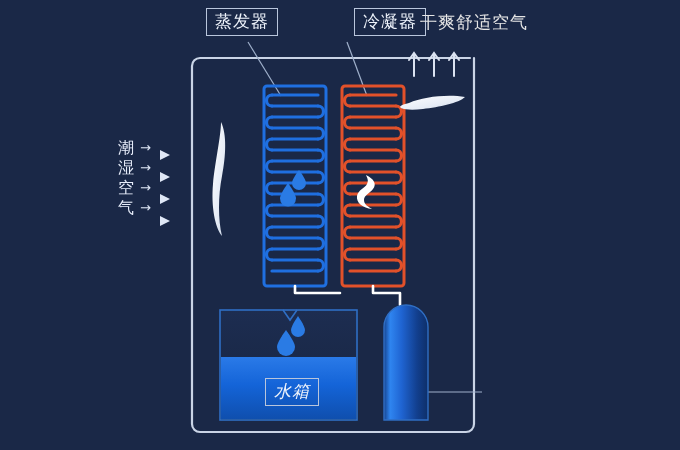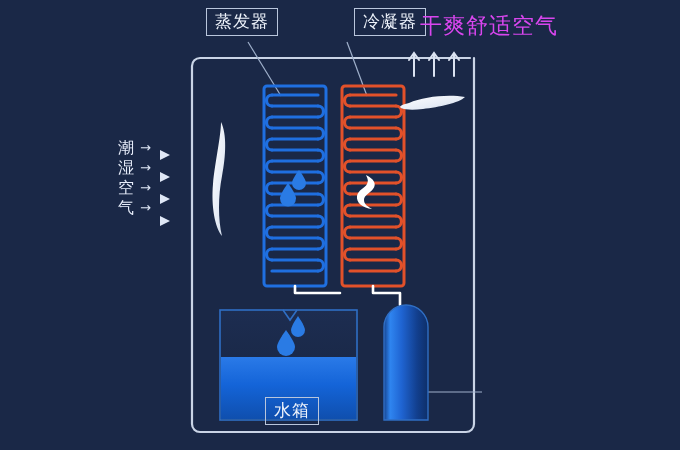--- a/index.html
+++ b/index.html
@@ -27,22 +27,22 @@
     color: #eef3fb;
     font-size: 17px;
     letter-spacing: 1px;
     padding: 3px 8px 4px 8px;
     white-space: nowrap;
     line-height: 1.1;
     background: transparent;
   }
   .plain-text {
     position: absolute;
-    color: #d946ef;
-    font-size: 22px;
+    color: #e5e5e5;
+    font-size: 17px;
     letter-spacing: 1px;
     white-space: nowrap;
   }
   .vert-text {
     position: absolute;
     color: #e8eefb;
     font-size: 16px;
     line-height: 20px;
     letter-spacing: 0;
     white-space: nowrap;
@@ -50,21 +50,21 @@
   .vert-row {
     display: flex;
     align-items: center;
     height: 20px;
   }
   .vert-row .ch { width: 18px; }
   .vert-row .arw { margin-left: 4px; font-size: 13px; color: #dfe7f6; }
   #evap-label { left: 206px; top: 8px; }
   #cond-label { left: 310px; top: 8px; margin-left: 44px; }
   #dryair-label { left: 420px; top: 11px; }
-  #tank-label { left: 265px; top: 397px; }
+  #tank-label { left: 265px; top: 378px; font-style: italic; }
   #comp-label { left: 487px; top: 378px; }
   #humid-label { left: 118px; top: 138px; }
 </style>
 </head>
 <body>
 
 <div id="stage">
 
   <svg id="svg-root" viewBox="0 0 680 450">
     <defs>

